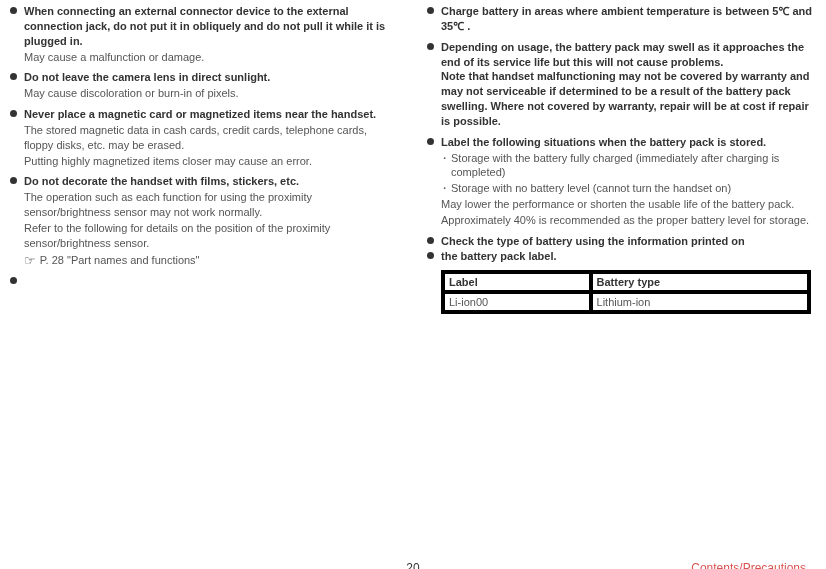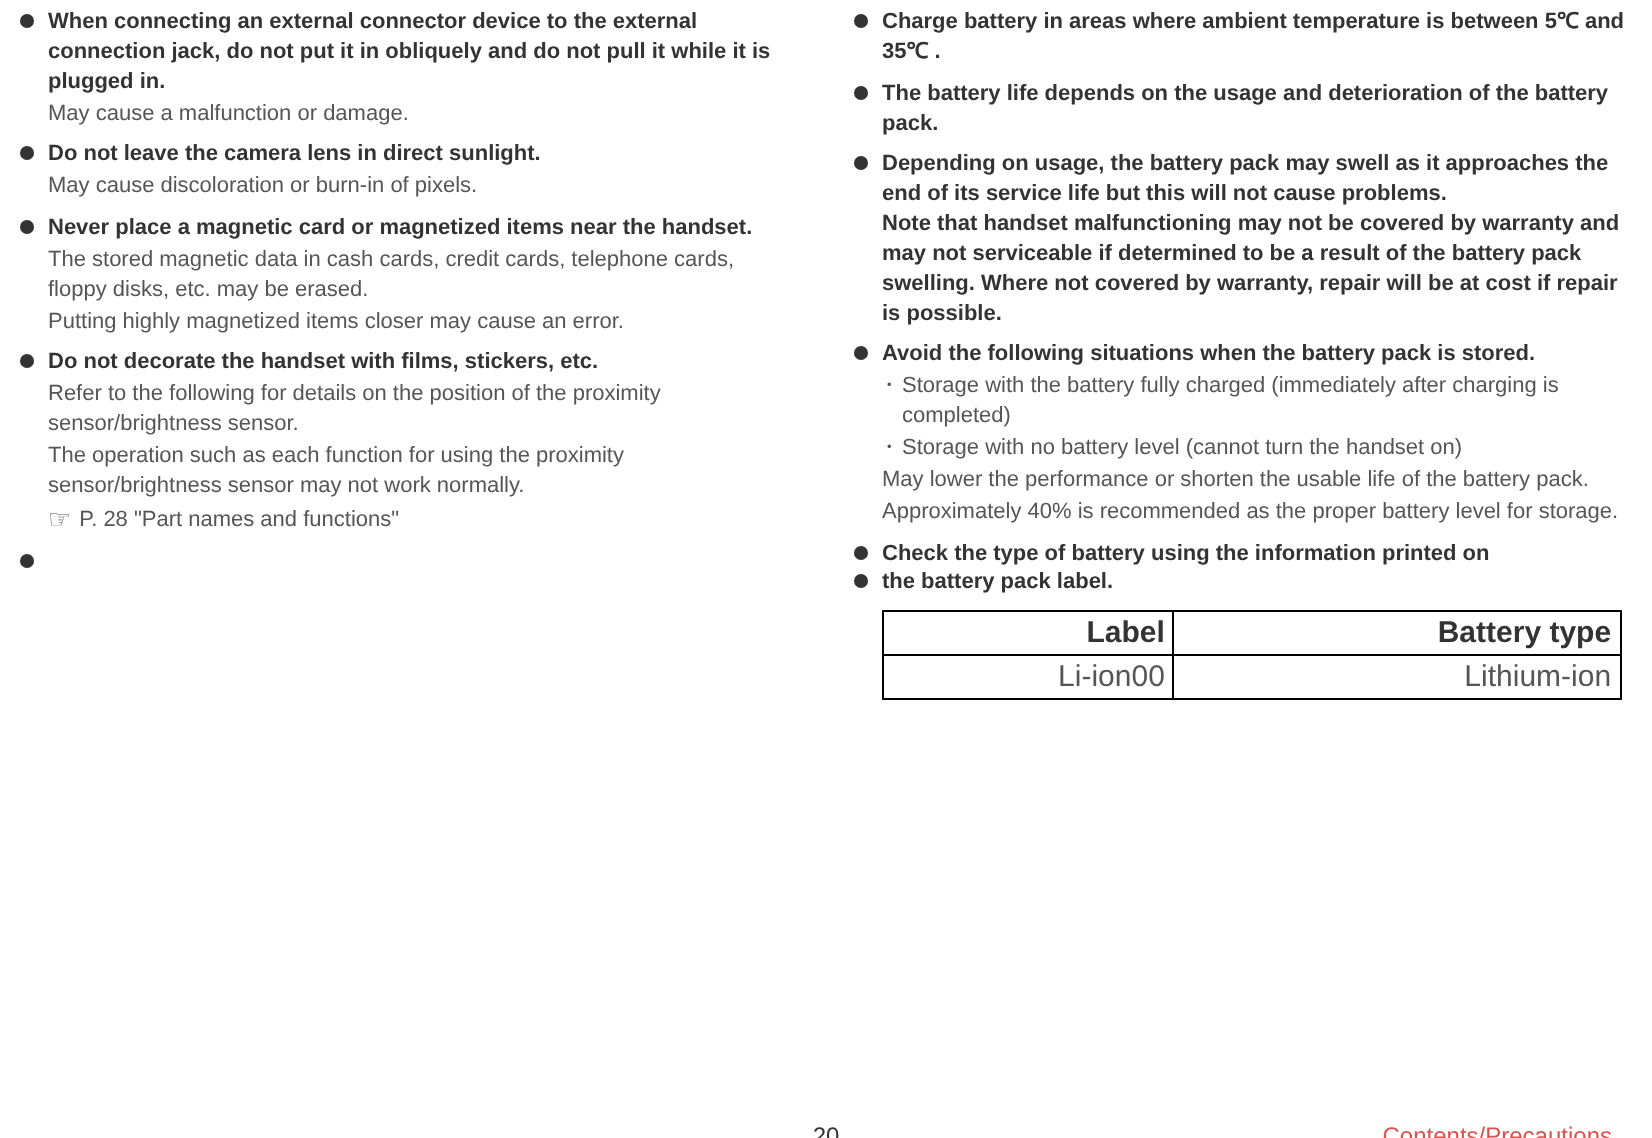--- a/index.html
+++ b/index.html
@@ -71,24 +71,24 @@
     line-height: 1;
     vertical-align: -1px;
   }
   table.battery {
     border-collapse: collapse;
     width: 95%;
     margin-left: 14px;
     margin-top: 4px;
   }
   table.battery th, table.battery td {
-    border: 1px solid #000000;
+    border: 4px solid #000000;
     padding: 2px 4px;
-    font-size: 15px;
-    text-align: right;
+    font-size: 11px;
+    text-align: left;
   }
   table.battery th {
     font-weight: bold;
     color: #333;
   }
   table.battery td {
     color: #555;
   }
   .footer {
     position: absolute;
@@ -133,55 +133,51 @@
     <div class="item">
       <span class="bullet"></span>
       <div class="bold">Never place a magnetic card or magnetized items near the handset.</div>
       <div class="sub">The stored magnetic data in cash cards, credit cards, telephone cards, floppy disks, etc. may be erased.</div>
       <div class="sub">Putting highly magnetized items closer may cause an error.</div>
     </div>
 
     <div class="item">
       <span class="bullet"></span>
       <div class="bold">Do not decorate the handset with films, stickers, etc.</div>
+      <div class="sub">The operation such as each function for using the proximity sensor/brightness sensor may not work normally.</div>
       <div class="sub">Refer to the following for details on the position of the proximity sensor/brightness sensor.</div>
-      <div class="sub">The operation such as each function for using the proximity sensor/brightness sensor may not work normally.</div>
       <span class="ref">
         <span class="hand">☞</span><span>P. 28 "Part  names and functions"</span>
       </span>
     </div>
 
     <div class="item">
       <span class="bullet"></span>
       <div class="bold"></div>
     </div>
 
   </div>
 
   <div class="col">
 
     <div class="item">
       <span class="bullet"></span>
       <div class="bold">Charge battery in areas where ambient temperature is between 5℃ and 35℃ .</div>
     </div>
 
-    <div class="item">
-      <span class="bullet"></span>
-      <div class="bold">The battery life depends on the usage and deterioration of the battery pack.</div>
-    </div>
 
     <div class="item">
       <span class="bullet"></span>
       <div class="bold" style="white-space:pre-line">Depending on usage, the battery pack may swell as it approaches the end of its service life but this will not cause problems.
 Note that handset malfunctioning may not be covered by warranty and may not serviceable if determined to be a result of the battery pack swelling. Where not covered by warranty, repair will be at cost if repair is possible.</div>
     </div>
 
     <div class="item">
       <span class="bullet"></span>
-      <div class="bold">Avoid the following situations when the battery pack is stored.</div>
+      <div class="bold">Label the following situations when the battery pack is stored.</div>
       <div class="sub subbul">Storage with the battery fully charged (immediately after charging is completed)</div>
       <div class="sub subbul">Storage with no battery level (cannot turn the handset on)</div>
       <div class="sub">May lower the performance or shorten the usable life of the battery pack.</div>
       <div class="sub">Approximately 40% is recommended as the proper battery level for storage.</div>
     </div>
 
     <div class="item" style="margin-bottom:0">
       <span class="bullet"></span>
       <div class="bold">Check the type of battery using the information printed on</div>
     </div>

